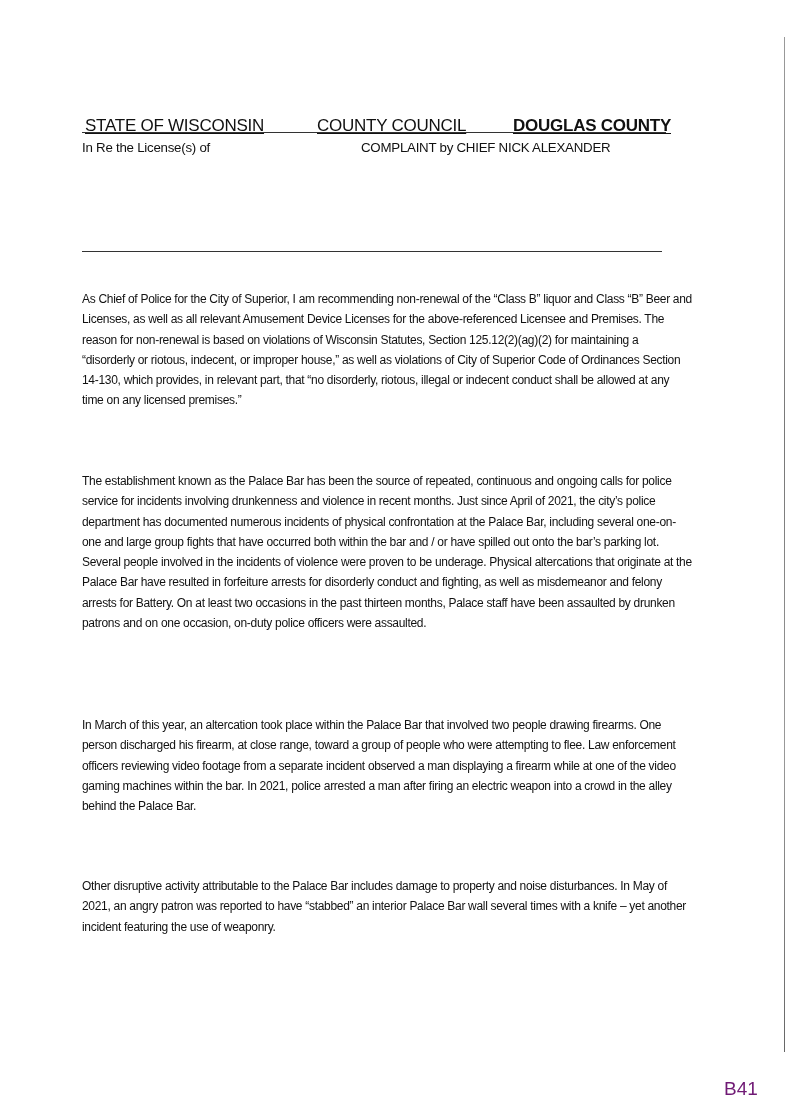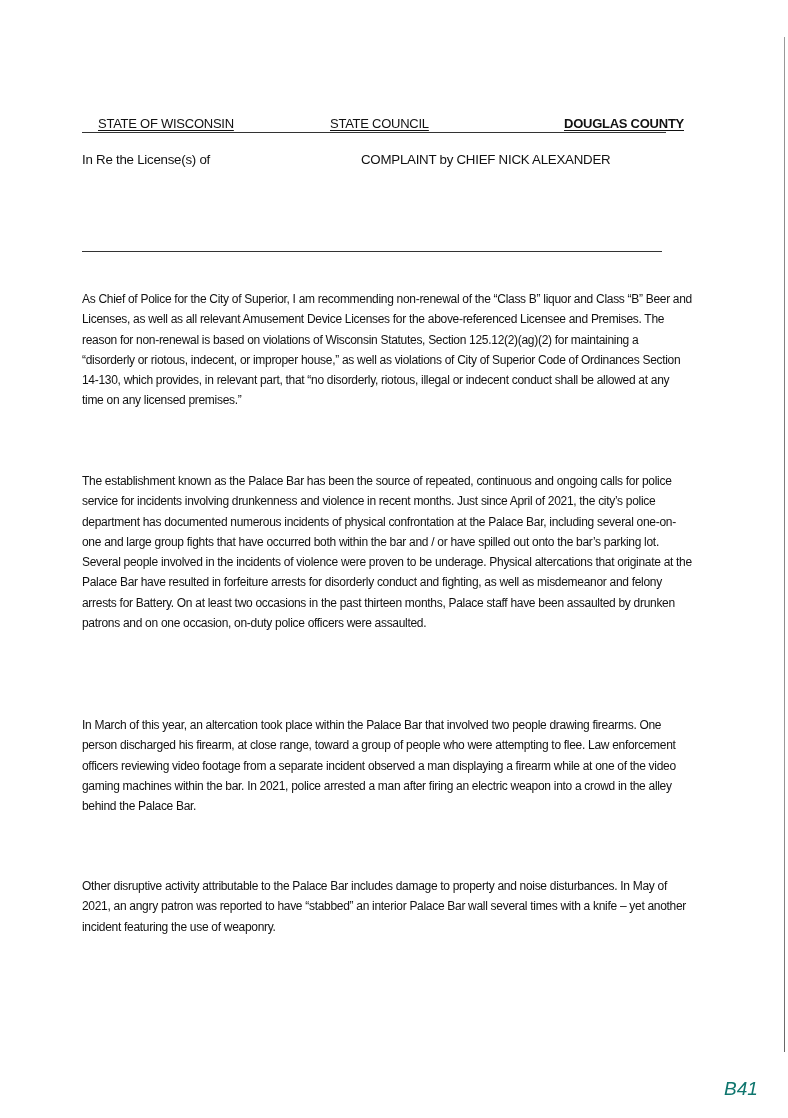--- a/index.html
+++ b/index.html
@@ -7,61 +7,61 @@
       width: 788px; height: 1118px; position: relative; overflow: hidden;
       font-family: "Liberation Sans", "DejaVu Sans", sans-serif;
       color: #111111;
     }
     .page { position: absolute; left: 0; top: 0; width: 788px; height: 1118px; }
     .scan-edge {
       position: absolute; left: 784px; top: 37px; width: 1px; height: 1015px;
       background: linear-gradient(#9a9a9a, #777777 40%, #999999 70%, #666666);
     }
     .caption-row {
-      position: absolute; left: 98px; width: 586px; top: 116px; height: 18px;
-      font-size: 13px; letter-spacing: -0.25px;
+      position: absolute; left: 85px; width: 586px; top: 116px; height: 18px;
+      font-size: 17px; letter-spacing: -0.25px;
     }
     .caption-row span { position: absolute; top: 0; text-decoration: underline; text-underline-offset: 2px; }
     .caption-underline {
       position: absolute; left: 82px; top: 132px; width: 584px; height: 1px; background: #333;
     }
     .cap-left { left: 0; }
     .cap-center { left: 232px; }
     .cap-right { right: 0; font-weight: bold; }
-    .caption-lines { position: absolute; left: 82px; top: 152px; width: 600px; font-size: 13.3px; letter-spacing: -0.25px; }
+    .caption-lines { position: absolute; left: 82px; top: 140px; width: 600px; font-size: 13.3px; letter-spacing: -0.25px; }
     .cap-line { position: relative; height: 31px; }
     .cap-line .l { position: absolute; left: 0; top: 0; }
     .cap-line .r { position: absolute; left: 279px; top: 0; text-align: center; }
     .cap-line .c { position: absolute; left: 379px; top: 0; }
     .rule {
       position: absolute; left: 82px; top: 251px; width: 580px; height: 1px; background: #333;
     }
     .para {
       position: absolute; left: 82px; width: 610px;
       font-size: 12px; line-height: 20.3px; letter-spacing: -0.3px; margin: 0;
     }
     .p1 { top: 289px; }
     .p2 { top: 471px; }
     .p3 { top: 715px; }
     .p4 { top: 876px; }
     .page-id {
       position: absolute; left: 724px; top: 1078px;
-      font-size: 19px; color: #0f766e; font-style: italic;
+      font-size: 19px; color: #701a75;
     }
   </style>
 </head>
 <body>
 
 <div class="page">
 
   <div class="scan-edge"></div>
 
   <div class="caption-row">
     <span class="cap-left">STATE OF WISCONSIN</span>
-    <span class="cap-center">STATE COUNCIL</span>
+    <span class="cap-center">COUNTY COUNCIL</span>
     <span class="cap-right">DOUGLAS COUNTY</span>
   </div>
   <div class="caption-underline"></div>
 
   <div class="caption-lines">
     <div class="cap-line">
       <span class="l">In Re the License(s) of</span>
       <span class="r">COMPLAINT by CHIEF NICK ALEXANDER</span>
     </div>
   </div>

